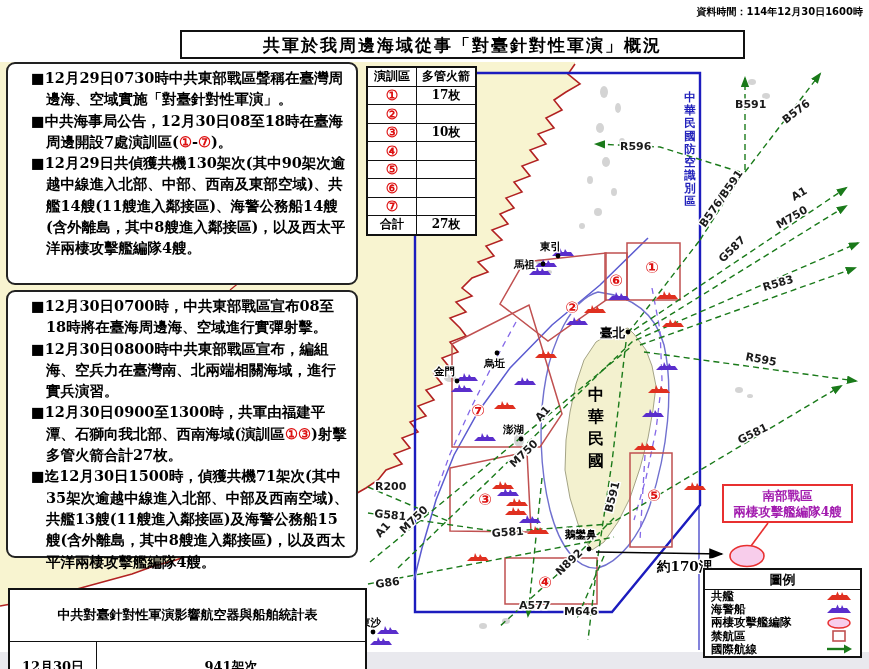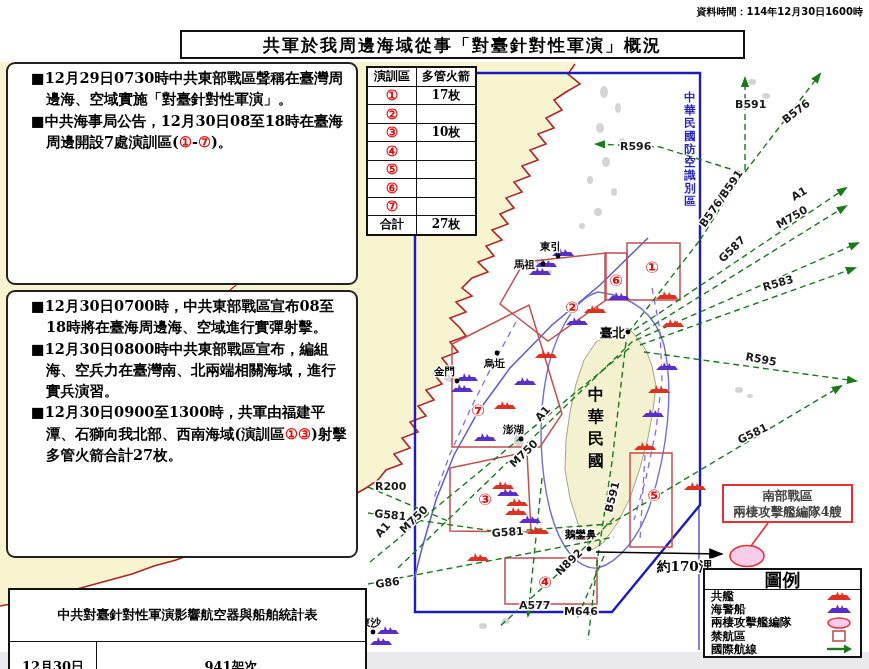--- a/index.html
+++ b/index.html
@@ -55,30 +55,30 @@
   }
   .stats-table .sc1{width:82px;}
   .stats-table .sc2{width:264px;}
   .legend{
     position:absolute;left:703px;top:568px;width:159px;height:90px;z-index:3;
     background:#fff;border:2px solid #111;box-sizing:border-box;
     font-family:"DejaVu Serif",serif;
   }
   .legend-title{
     height:19px;border-bottom:1.5px solid #111;display:flex;align-items:center;justify-content:center;
-    font-size:18px;font-weight:bold;color:#000;
+    font-size:13px;font-weight:bold;color:#000;
   }
   .legend-row{display:flex;align-items:center;justify-content:space-between;height:13.2px;padding:0 6px;}
   .legend-label{font-size:11.5px;font-weight:bold;color:#000;white-space:nowrap;}
   .legend-sym{flex:0 0 30px;height:12px;}
   .south-box{
     position:absolute;left:722px;top:484px;width:131px;height:39px;z-index:3;
     background:#fff;border:2px solid #e83030;box-sizing:border-box;
     display:flex;flex-direction:column;align-items:center;justify-content:center;
-    font-family:"DejaVu Serif",serif;font-size:12.5px;font-weight:bold;color:#404040;line-height:16px;
+    font-family:"DejaVu Serif",serif;font-size:12.5px;font-weight:bold;color:#a21caf;line-height:16px;
   }
 </style>
 </head>
 <body>
 
 <div class="bottom-strip"></div>
 
 <svg id="map-svg" width="869" height="669" viewBox="0 0 869 669">
     <defs>
       <marker id="garrow" markerWidth="9" markerHeight="8" refX="6.5" refY="3" orient="auto">
@@ -229,26 +229,28 @@
 
 <div class="data-time">資料時間：114年12月30日1600時</div>
 
 <div class="title-box">
   <span>共軍於我周邊海域從事「對臺針對性軍演」概況</span>
 </div>
 
 <div class="info-box" id="info-box-1">
   <p class="rich-cjk">■12月29日0730時中共東部戰區聲稱在臺灣周邊海、空域實施「對臺針對性軍演」。</p>
   <p class="rich-cjk">■中共海事局公告，12月30日08至18時在臺海周邊開設7處演訓區(<span class="circ">①</span>-<span class="circ">⑦</span>)。</p>
+  <p class="rich-cjk">■12月29日共偵獲共機130架次(其中90架次逾越中線進入北部、中部、西南及東部空域)、共艦14艘(11艘進入鄰接區)、海警公務船14艘(含外離島，其中8艘進入鄰接區)，以及西太平洋兩棲攻擊艦編隊4艘。</p>
 </div>
 
 <div class="info-box" id="info-box-2">
   <p class="rich-cjk">■12月30日0700時，中共東部戰區宣布08至18時將在臺海周邊海、空域進行實彈射擊。</p>
   <p class="rich-cjk">■12月30日0800時中共東部戰區宣布，編組海、空兵力在臺灣南、北兩端相關海域，進行實兵演習。</p>
   <p class="rich-cjk">■12月30日0900至1300時，共軍由福建平潭、石獅向我北部、西南海域(演訓區<span class="circ">①</span><span class="circ">③</span>)射擊多管火箭合計27枚。</p>
+  <p class="rich-cjk">■迄12月30日1500時，偵獲共機71架次(其中35架次逾越中線進入北部、中部及西南空域)、共艦13艘(11艘進入鄰接區)及海警公務船15艘(含外離島，其中8艘進入鄰接區)，以及西太平洋兩棲攻擊艦編隊4艘。</p>
 </div>
 
 <table class="rocket-table">
   <thead>
     <tr>
       <th class="c1">演訓區</th>
       <th class="c2">多管火箭</th>
     </tr>
   </thead>
   <tbody>

